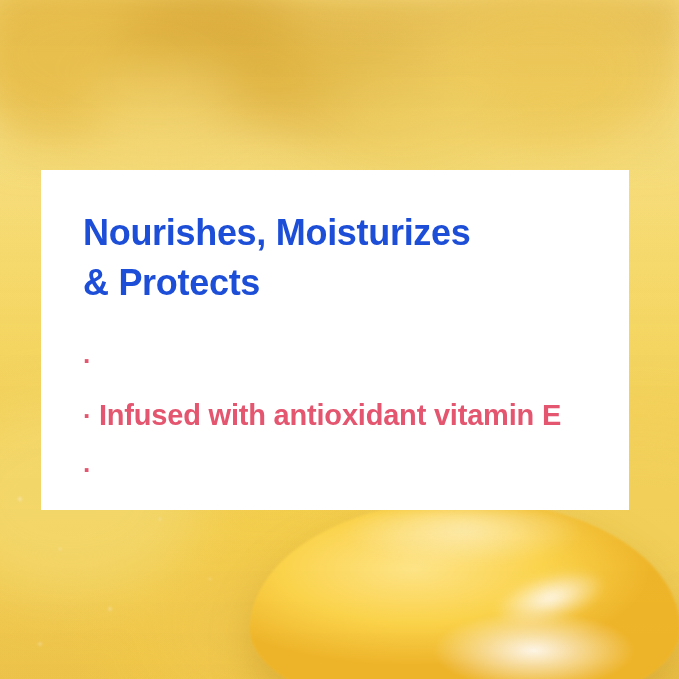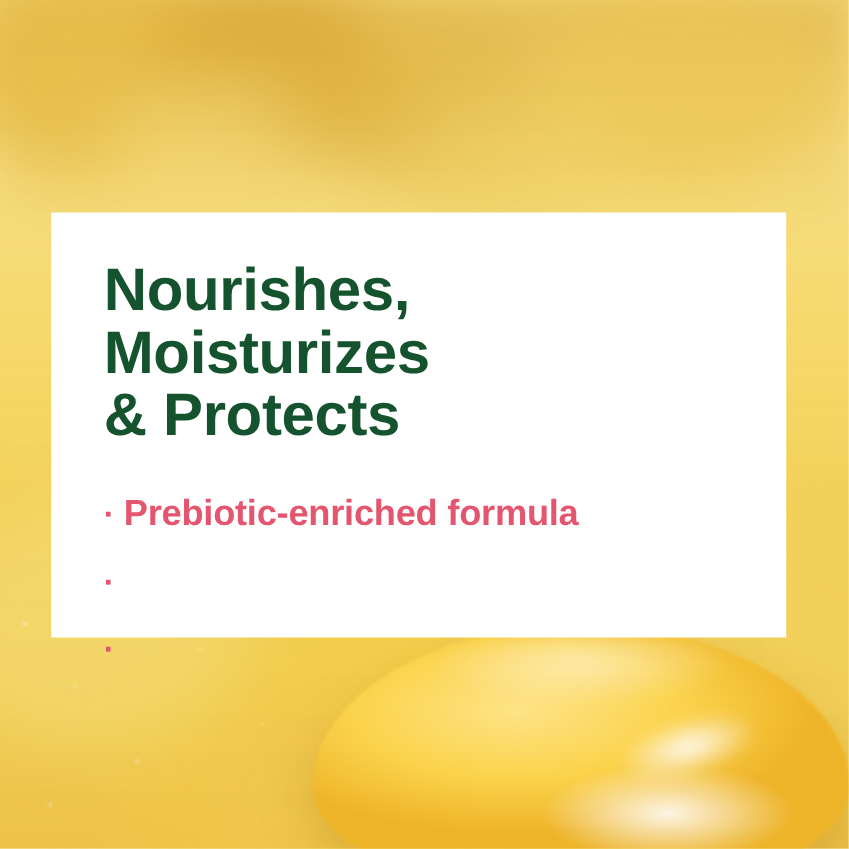--- a/index.html
+++ b/index.html
@@ -114,22 +114,22 @@
     left: 41px;
     top: 170px;
     width: 588px;
     height: 340px;
     background: #ffffff;
     box-sizing: border-box;
     padding: 38px 40px 0 42px;
   }
 
   .headline {
-    color: #14532d;
-    font-size: 48px;
+    color: #1d4ed8;
+    font-size: 36px;
     line-height: 50px;
     font-weight: bold;
     letter-spacing: -0.3px;
     margin: 0 0 6px 0;
     white-space: pre-line;
   }
 
   .bullets {
     list-style: none;
     margin: 26px 0 0 0;
@@ -182,24 +182,24 @@
 
   <div class="tint"></div>
 
   <div class="panel">
     <h1 class="headline">Nourishes, Moisturizes
 &amp; Protects</h1>
 
     <ul class="bullets">
       <li class="bullet">
         <span class="bullet-dot">·</span>
-        <span class="bullet-text">Prebiotic-enriched formula</span>
       </li>
       <li class="bullet">
         <span class="bullet-dot">·</span>
+        <span class="bullet-text">Infused with antioxidant vitamin E</span>
       </li>
       <li class="bullet">
         <span class="bullet-dot">·</span>
       </li>
     </ul>
   </div>
 
 </div>
 
 </body></html>

